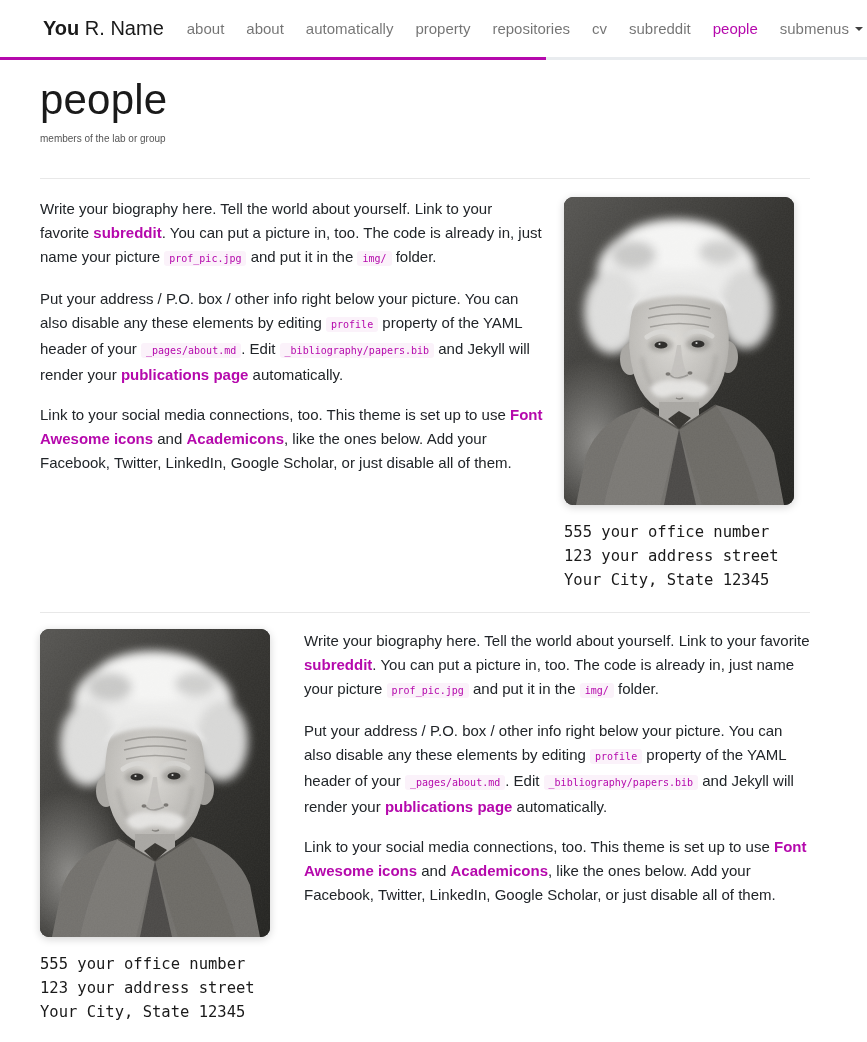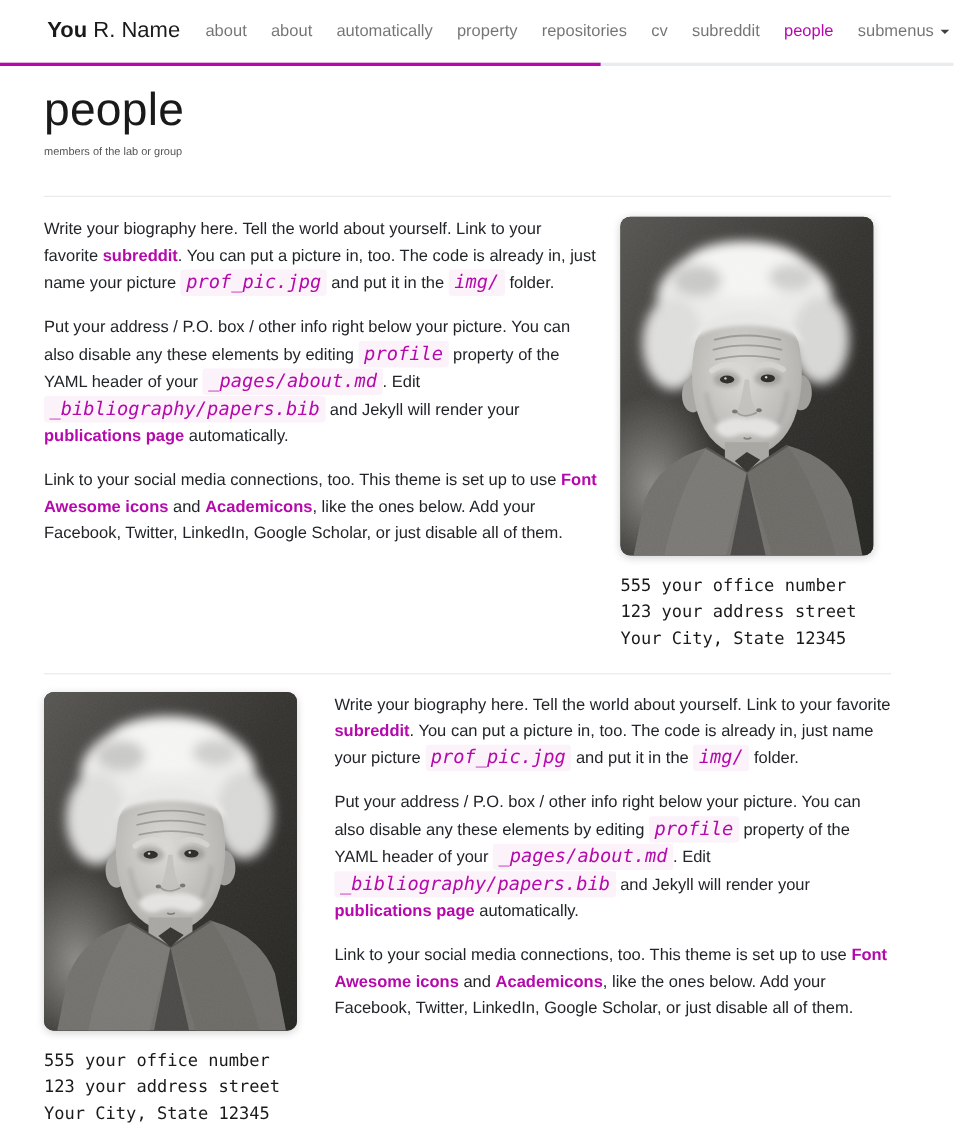--- a/index.html
+++ b/index.html
@@ -38,22 +38,22 @@
   .profile.img-right .bio { margin-right:20px; }
   .profile.img-left  .pic-col { margin-right:18px; }
   .pic-col { width:246px; flex:none; }
   .portrait-wrap { width:230px; height:308px; border-radius:9px; overflow:hidden;
                    box-shadow:0 2px 8px rgba(0,0,0,.18); background:#2b2b29; }
   .portrait-wrap svg { display:block; width:230px; height:308px; }
   .address { margin-top:15px; font-family:"DejaVu Sans Mono","Liberation Mono",monospace;
              font-size:15.5px; line-height:24px; color:#1a1a1a; white-space:nowrap; }
 
   a.inline-link { color:var(--accent); text-decoration:none; cursor:pointer;font-weight:bold; }
-  code.inline-code { font-family:"DejaVu Sans Mono","Liberation Mono",monospace; font-size:17px;
-                     color:var(--accent); background:var(--code-bg); padding:2px 5px; border-radius:3px;font-style:italic; }
+  code.inline-code { font-family:"DejaVu Sans Mono","Liberation Mono",monospace; font-size:10px;
+                     color:var(--accent); background:var(--code-bg); padding:2px 5px; border-radius:3px; }
 </style>
 </head>
 <body>
 
 <svg width="0" height="0" style="position:absolute" aria-hidden="true">
   <defs>
     <linearGradient id="bgGrad" x1="0" y1="0" x2="1" y2="1">
       <stop offset="0" stop-color="#565552"></stop>
       <stop offset="0.5" stop-color="#33322f"></stop>
       <stop offset="1" stop-color="#232320"></stop>

